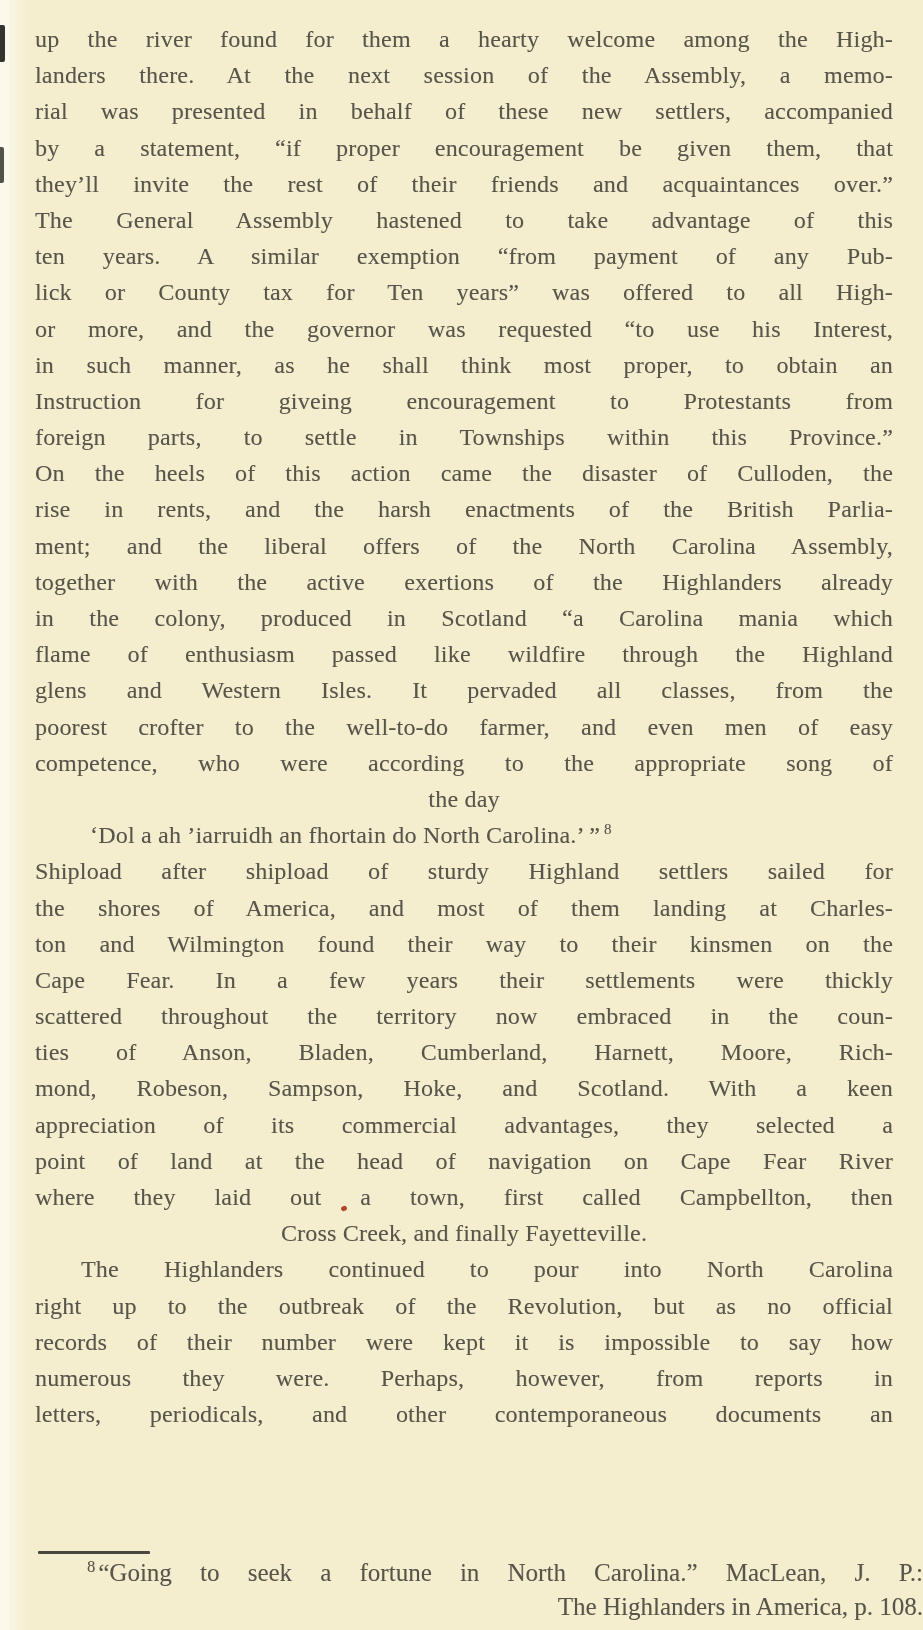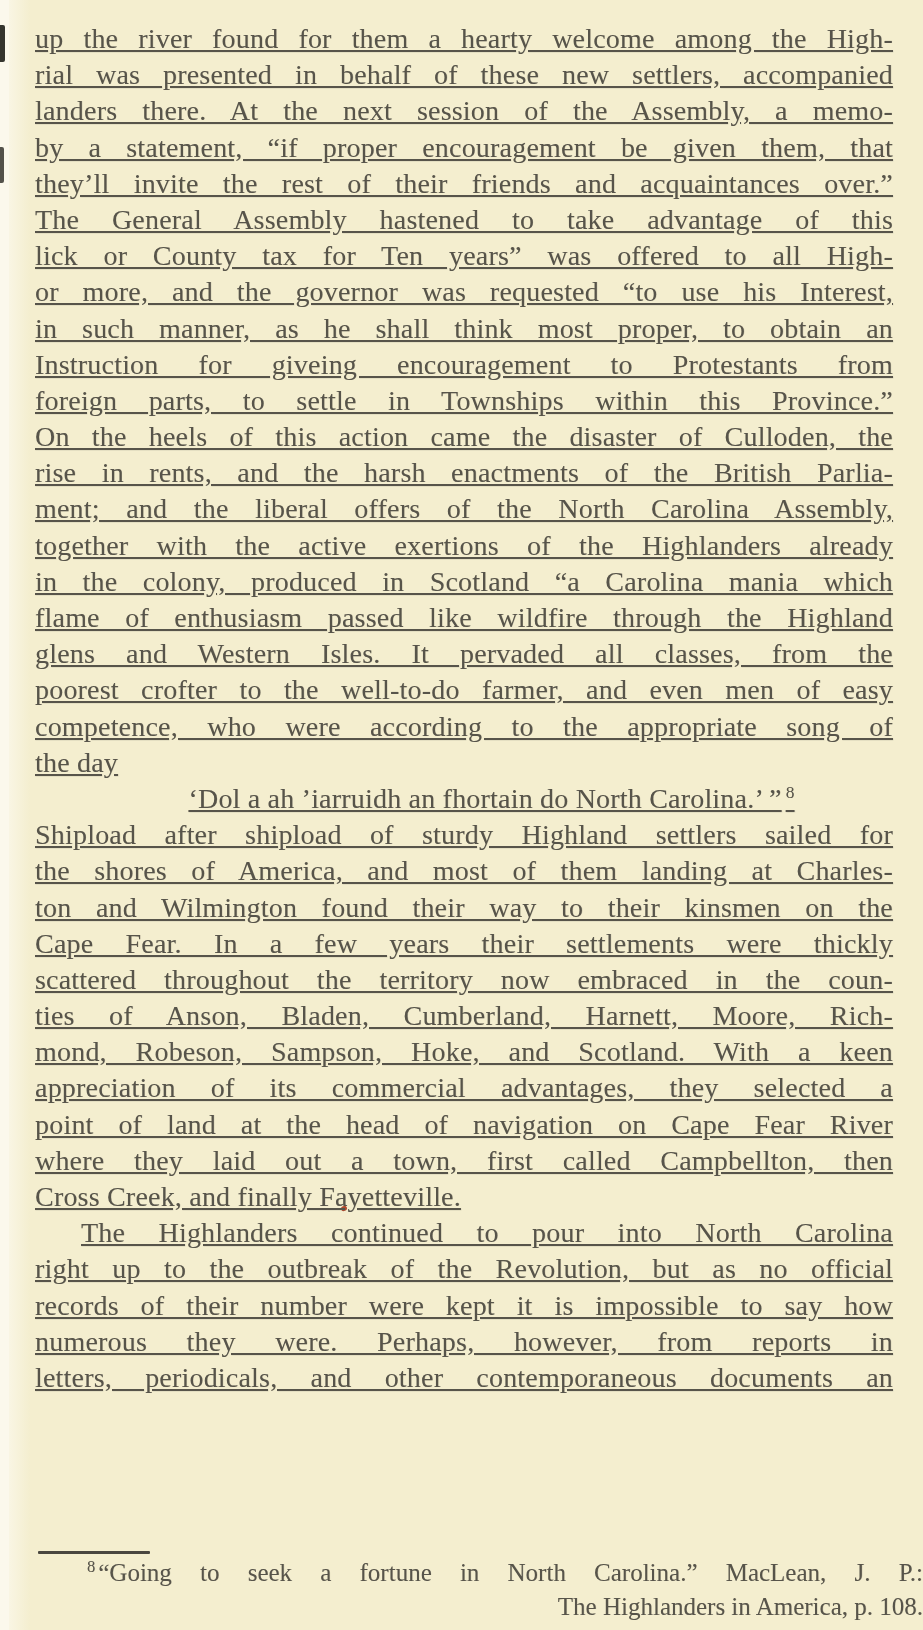--- a/index.html
+++ b/index.html
@@ -43,44 +43,43 @@
     width: 6px; height: 5px;
     background: var(--red-dot);
     border-radius: 50%;
     transform: rotate(-20deg);
   }
   .page-text {
     position: absolute;
     left: 35px;
     top: 21px;
     width: 858px;
-    font-size: 28px;
+    font-size: 24px;
     line-height: 36.2px;
     letter-spacing: 0.2px;
     text-shadow: 0.4px 0.4px 0.6px rgba(90, 86, 75, 0.25);
-    text-decoration: underline;
   }
   .line {
     height: 36.2px;
     white-space: normal;
   }
   .line.full {
     text-align: justify;
     text-align-last: justify;
   }
   .line.short {
-    text-align: left;
+    text-align: center;
   }
   .line.indent-full {
     text-align: justify;
     text-align-last: justify;
     text-indent: 46px;
   }
   .line.quote-short {
-    text-align: center;
+    text-align: left;
     text-indent: 55px;
   }
   .line sup {
     font-size: 0.62em;
     vertical-align: super;
     line-height: 0;
     margin-left: 4px;
   }
   .footnote-rule {
     position: absolute;
@@ -120,25 +119,26 @@
 <body>
 
 <div id="page">
   <div class="edge-strip"></div>
   <div class="edge-mark-a"></div>
   <div class="edge-mark-b"></div>
   <div class="red-dot"></div>
 
   <div class="page-text">
       <div class="line full"><span>up the river found for them a hearty welcome among the High-</span></div>
+      <div class="line full"><span>landers there.  At the next session of the Assembly, a memo-</span></div>
       <div class="line full"><span>rial was presented in behalf of these new settlers, accompanied</span></div>
-      <div class="line full"><span>landers there.  At the next session of the Assembly, a memo-</span></div>
       <div class="line full"><span>by a statement, “if proper encouragement be given them, that</span></div>
       <div class="line full"><span>they’ll invite the rest of their friends and acquaintances over.”</span></div>
       <div class="line full"><span>The General Assembly hastened to take advantage of this</span></div>
+      <div class="line full"><span>ten years.  A similar exemption “from payment of any Pub-</span></div>
       <div class="line full"><span>lick or County tax for Ten years” was offered to all High-</span></div>
       <div class="line full"><span>or more, and the governor was requested “to use his Interest,</span></div>
       <div class="line full"><span>in such manner, as he shall think most proper, to obtain an</span></div>
       <div class="line full"><span>Instruction for giveing encouragement to Protestants from</span></div>
       <div class="line full"><span>foreign parts, to settle in Townships within this Province.”</span></div>
       <div class="line full"><span>On the heels of this action came the disaster of Culloden, the</span></div>
       <div class="line full"><span>rise in rents, and the harsh enactments of the British Parlia-</span></div>
       <div class="line full"><span>ment; and the liberal offers of the North Carolina Assembly,</span></div>
       <div class="line full"><span>together with the active exertions of the Highlanders already</span></div>
       <div class="line full"><span>in the colony, produced in Scotland “a Carolina mania which</span></div>

